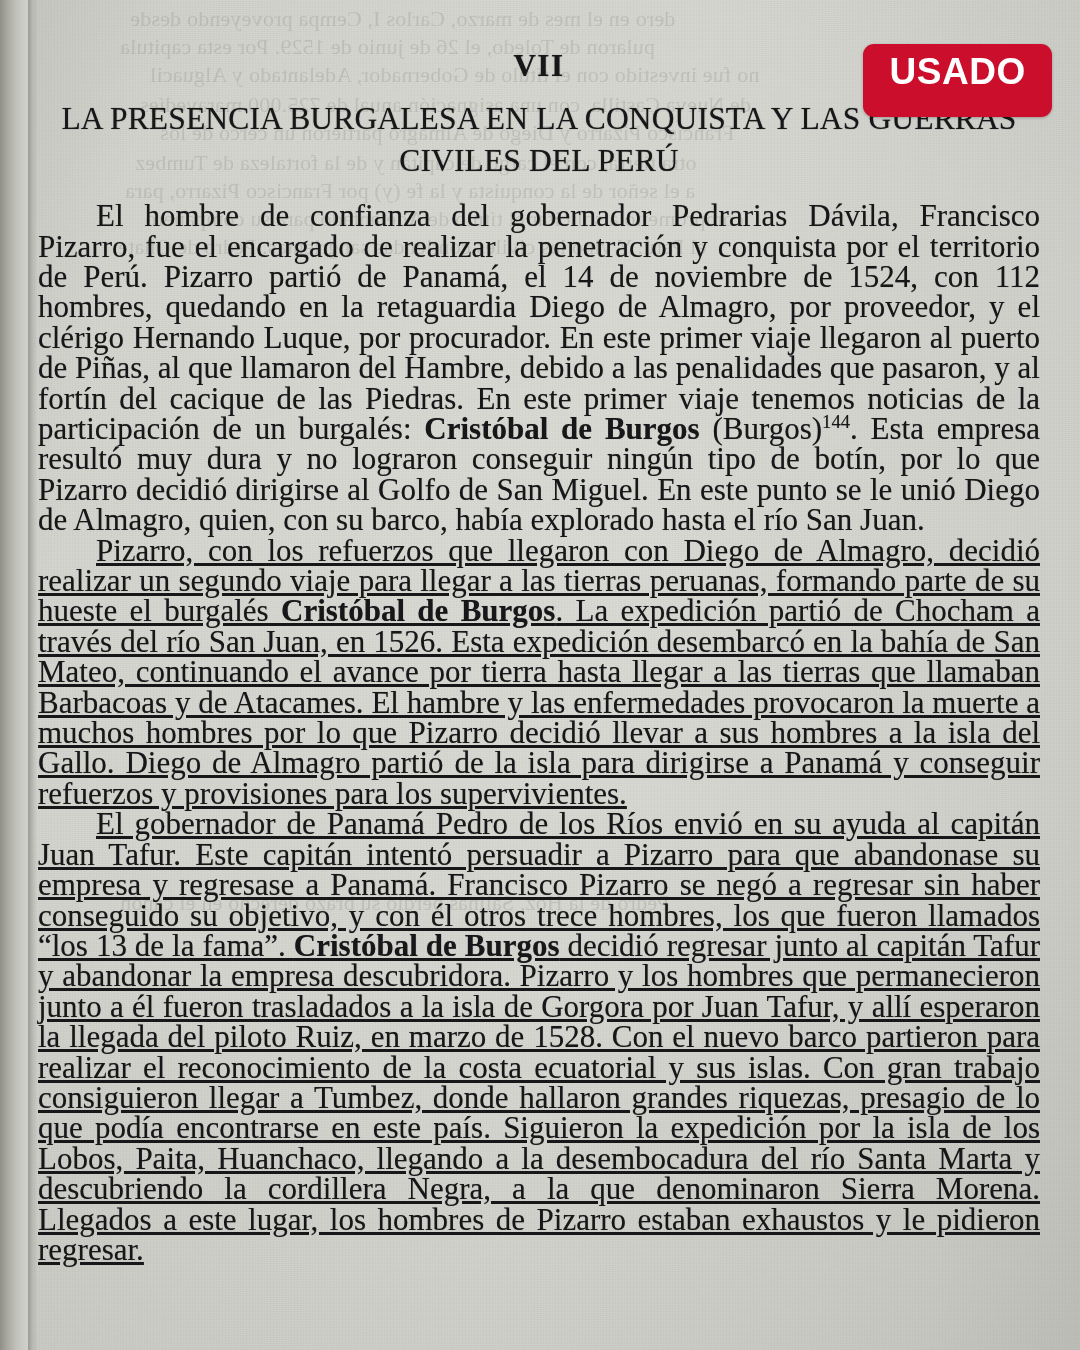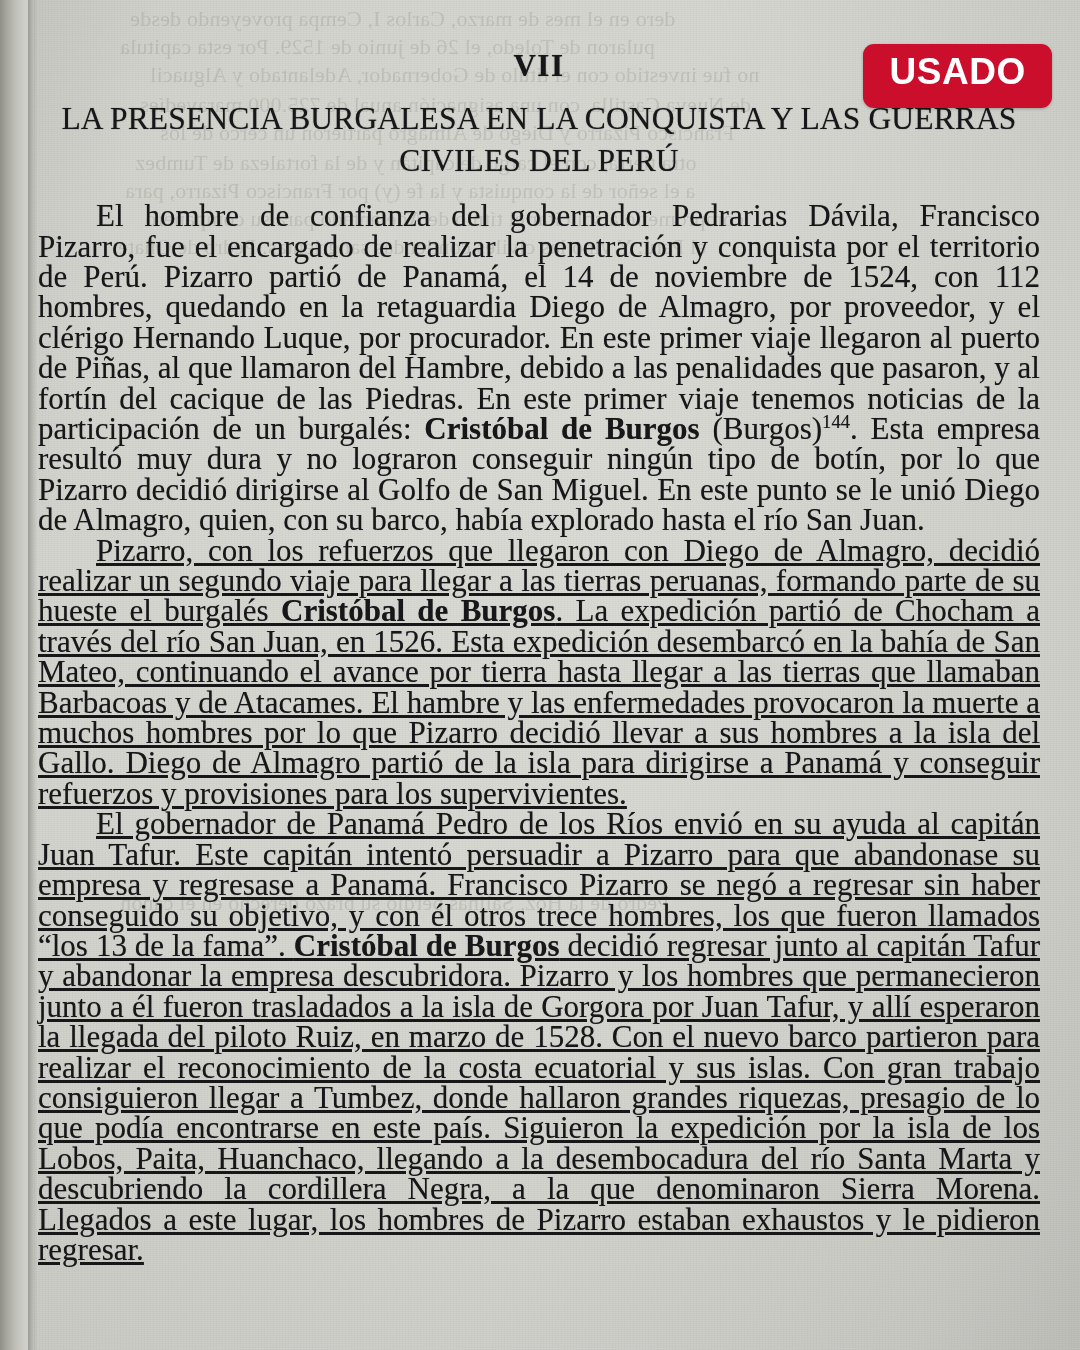--- a/index.html
+++ b/index.html
@@ -123,21 +123,21 @@
   
   .badge {
     position:absolute;
     top:44px; right:28px;
     background:#cc0e2d;
     color:#ffffff;
     font-family:"Liberation Sans", sans-serif;
     font-weight:bold;
     font-size:37px;
     letter-spacing:.6px;
-    padding:9px 26px 18px;
+    padding:9px 26px 27px;
     border-radius:11px;
     z-index:6;
     line-height:1;
     box-shadow:0 1px 3px rgba(0,0,0,.25);
   }
 </style>
 </head>
 <body>
 
 <div id="page-photo">

